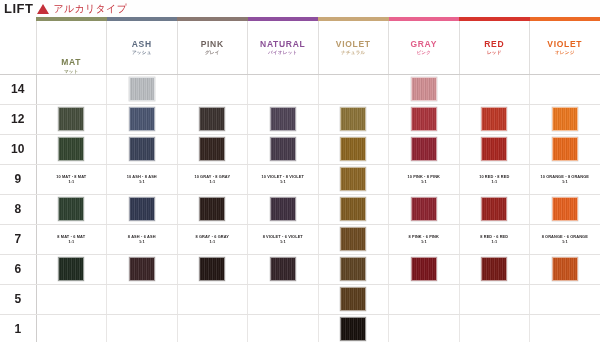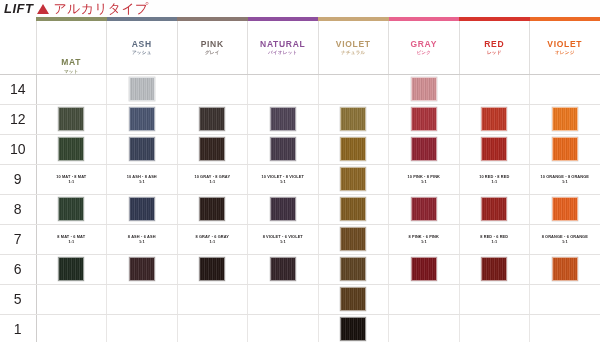--- a/index.html
+++ b/index.html
@@ -26,31 +26,30 @@
     align-items: center;
     padding-left: 4px;
     gap: 4px;
   }
   .lift-word {
     font-size: 13px;
     font-weight: bold;
     letter-spacing: 0.5px;
     color: #231f20;
     line-height: 1;
-    font-style: italic;
   }
   .tri-icon {
     width: 0; height: 0;
     border-left: 6px solid transparent;
     border-right: 6px solid transparent;
     border-bottom: 10px solid #c4303a;
     display: inline-block;
   }
   .alkali {
-    font-size: 13px;
+    font-size: 10px;
     color: #c4303a;
     letter-spacing: 0.3px;
     white-space: nowrap;
   }
 
   
   table.chart {
     border-collapse: collapse;
     table-layout: fixed;
     width: 600px;
@@ -101,22 +100,22 @@
     border-left: 1px solid #e8e6e5;
     border-right: 1px solid #e8e6e5;
     padding: 0;
     text-align: center;
     vertical-align: middle;
     background: #ffffff;
   }
   tr.datarow td.rowlabel {
     border-left: none;
     border-right: 1px solid #cfcdcc;
-    font-size: 14px;
-    font-weight: normal;
+    font-size: 12px;
+    font-weight: bold;
     color: #231f20;
   }
 
   .cellwrap {
     position: relative;
     height: 100%;
     display: flex;
     flex-direction: column;
     align-items: center;
     justify-content: center;

